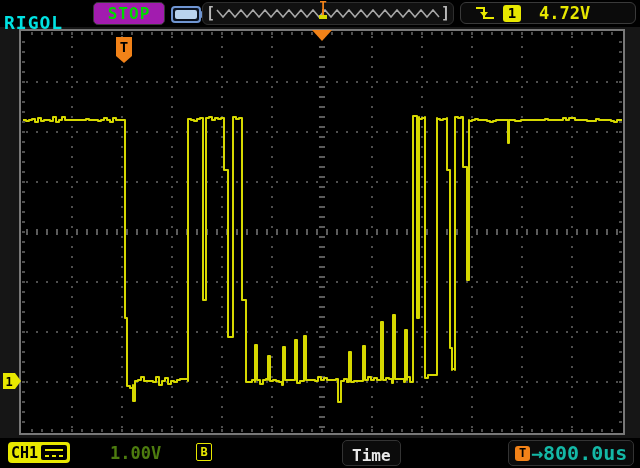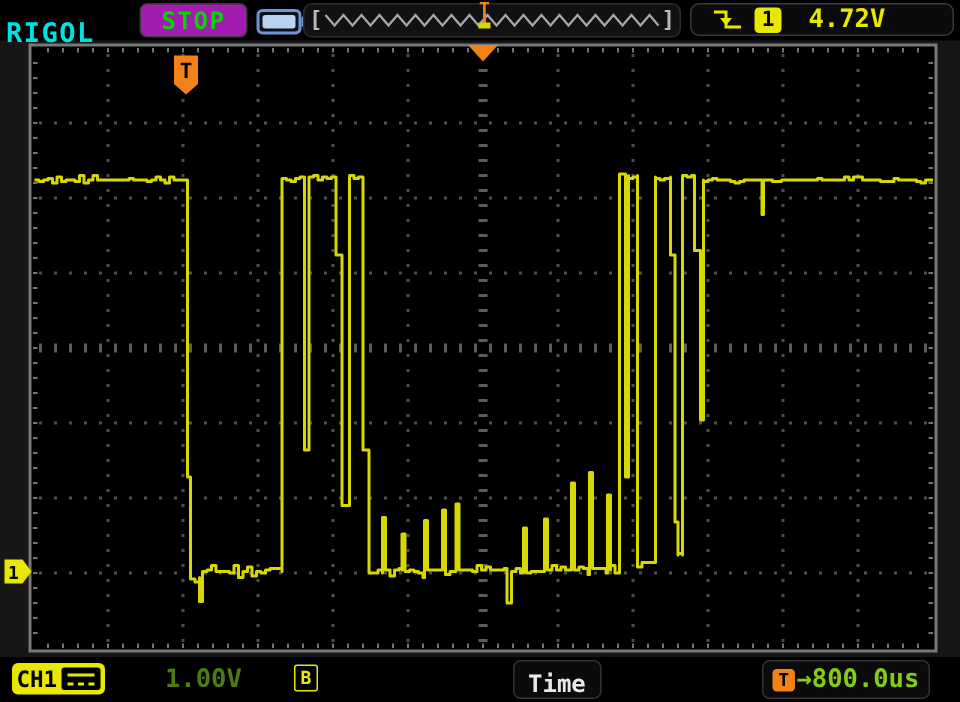--- a/index.html
+++ b/index.html
@@ -44,21 +44,21 @@
   .v-scale{position:absolute;left:110px;top:5px;color:#4d7c0f;font-size:17px;font-weight:bold;}
   .bw-badge{position:absolute;left:196px;top:5px;width:14px;height:16px;border:1px solid #e8e800;
     border-radius:2px;color:#e8e800;font-size:12px;font-weight:bold;display:flex;align-items:center;justify-content:center;}
   .timebox{position:absolute;left:342px;top:2px;height:24px;background:#0b0b0b;border:1px solid #333;
     border-radius:5px;display:flex;align-items:flex-end;gap:9px;padding:0 9px;color:#e8e8e8;
     font-size:16px;font-weight:bold;}
   .toffbox{position:absolute;left:508px;top:2px;height:24px;background:#0b0b0b;border:1px solid #333;
     border-radius:5px;display:flex;align-items:center;gap:1px;padding:0 6px;}
   .toff-badge{width:15px;height:15px;background:#f28218;border-radius:3px;color:#000;font-size:12px;
     font-weight:bold;display:flex;align-items:center;justify-content:center;}
-  .toff-val{color:#84cc16;font-size:17px;font-weight:bold;}
+  .toff-val{color:#14b8a6;font-size:20px;font-weight:bold;}
   
   svg text{font-family:"DejaVu Sans Mono","Liberation Mono",monospace;}
 </style>
 </head>
 <body>
 
 <div class="screen">
 
   <svg id="scope-svg" class="abs" width="640" height="468" style="left:0;top:0;">
       <rect x="20" y="30" width="604" height="404" fill="#000" stroke="#787878" stroke-width="2"></rect>

